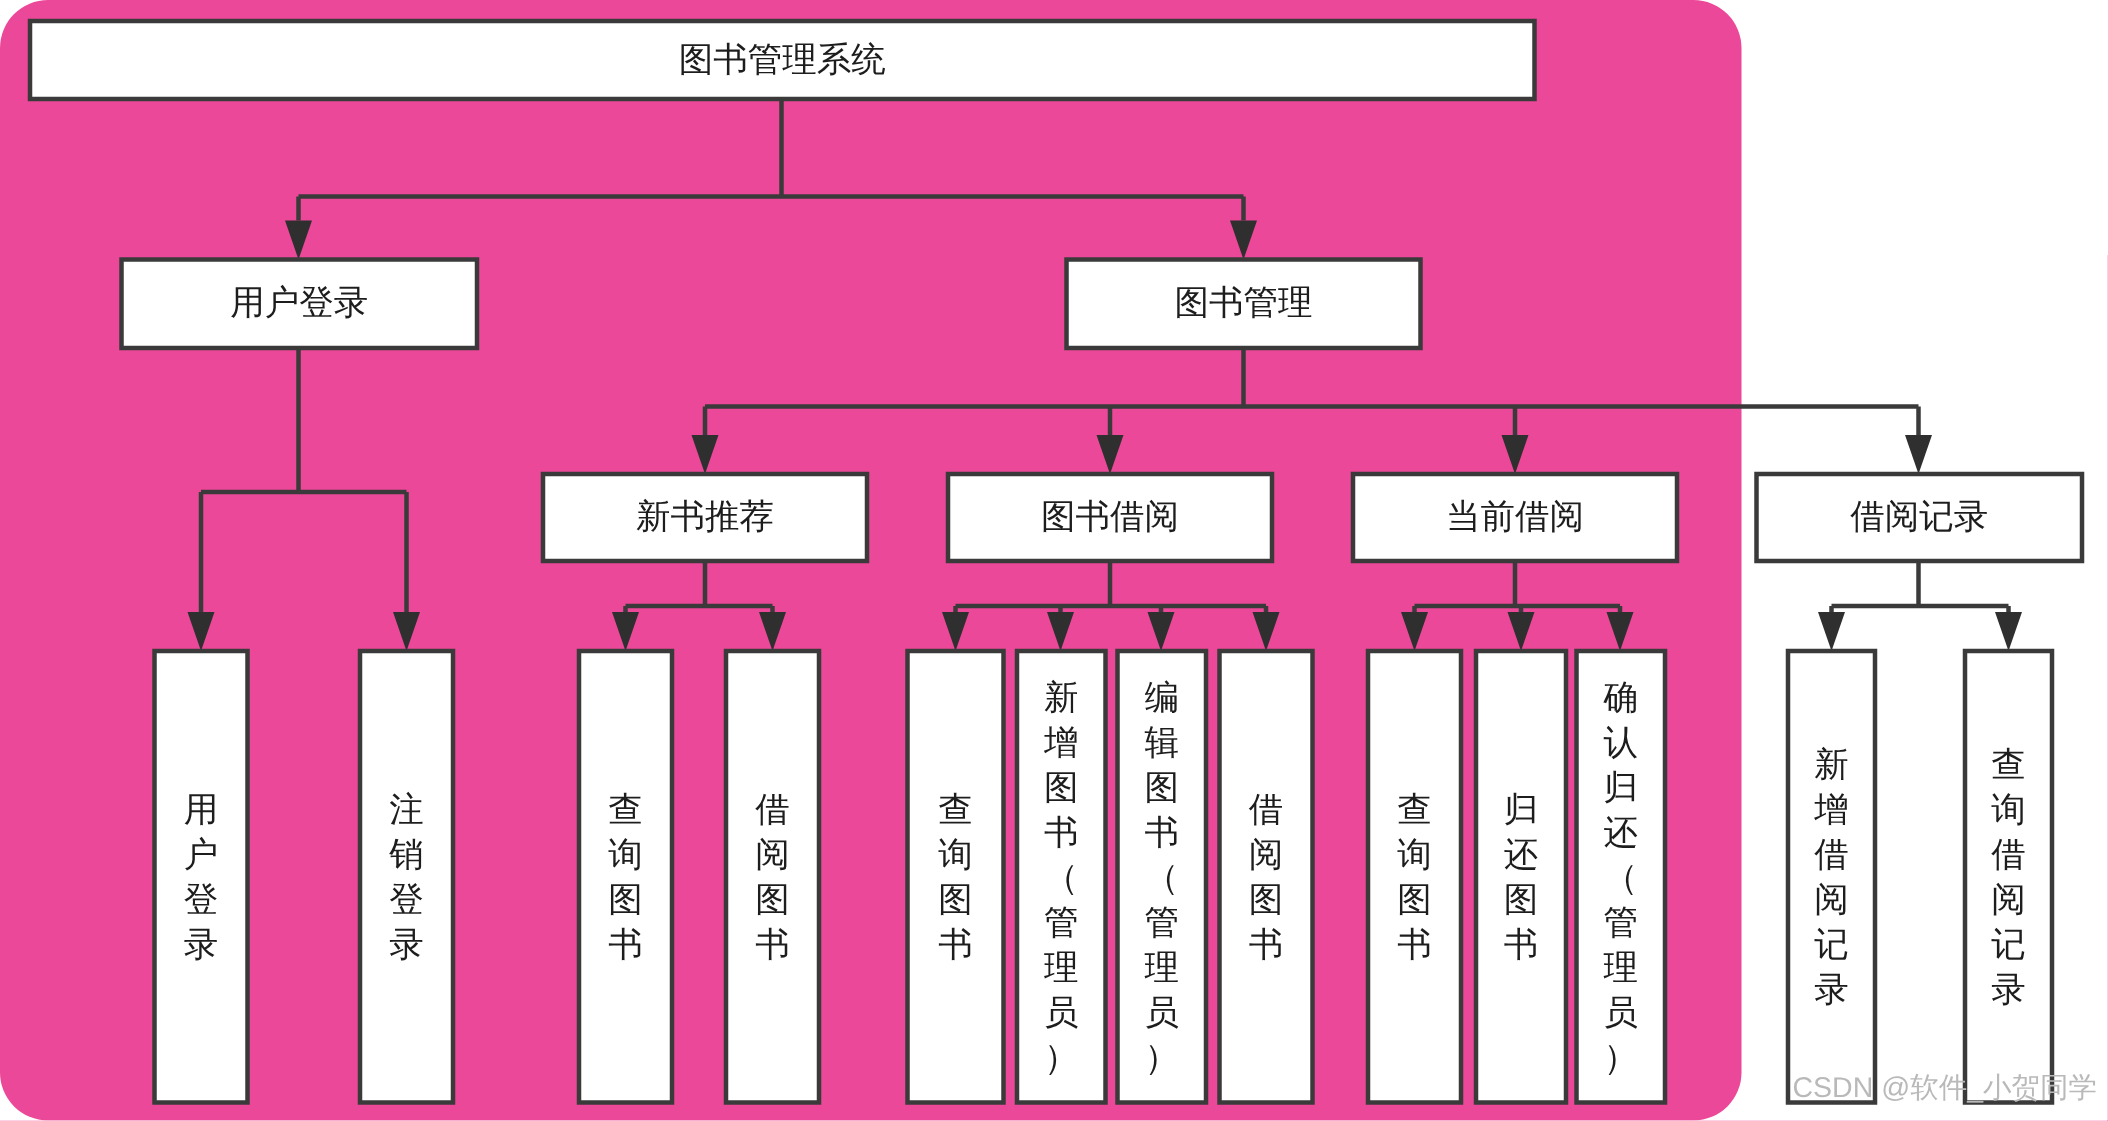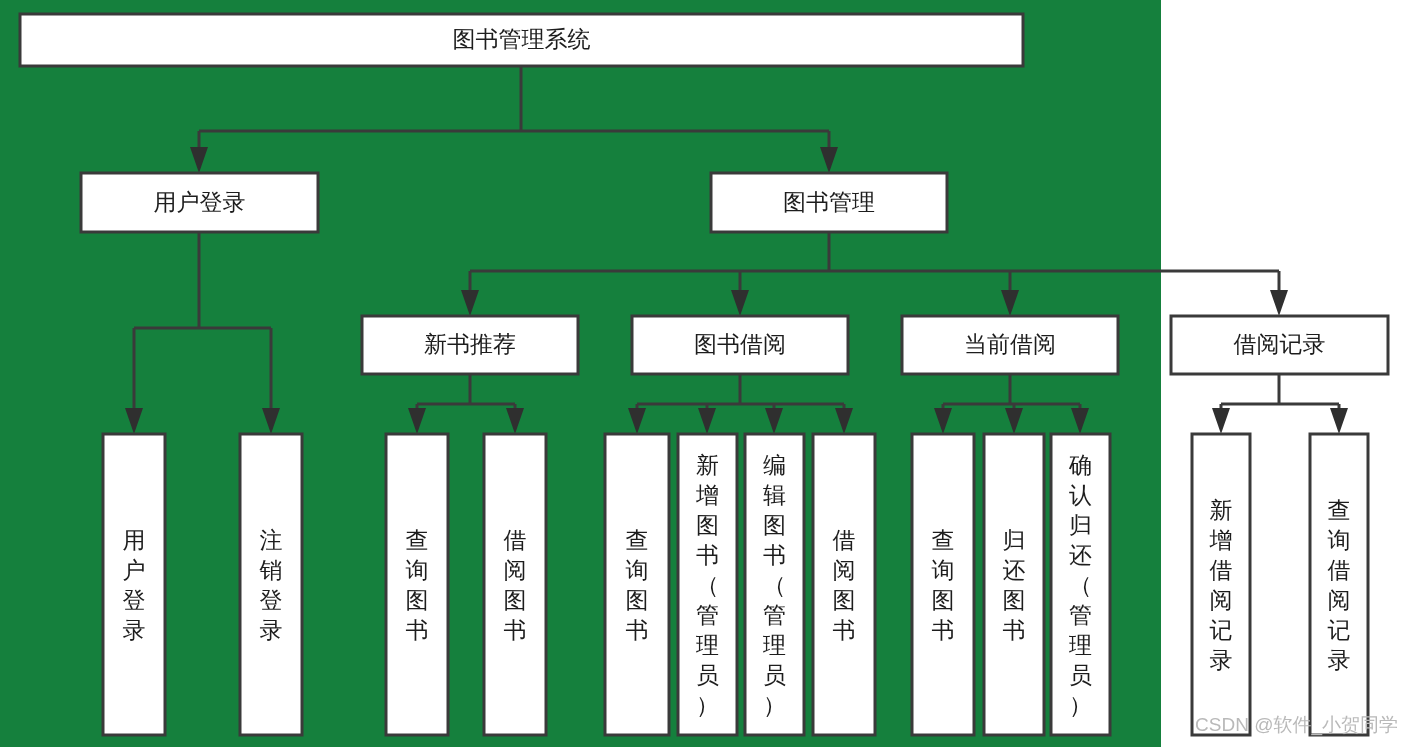--- a/index.html
+++ b/index.html
@@ -11,21 +11,22 @@
   body {
     font-family: "Liberation Sans", "DejaVu Sans", sans-serif;
     width: 1405px;
     height: 747px;
     overflow: hidden;
   }
   #diagram-root {
     position: relative;
     width: 1161px;
     height: 747px;
-    background: #15803d;
+    background: #ec4899;
+    border-radius: 32px;
   }
   svg#flowchart {
     display: block;
     width: 1405px;
     height: 747px;
   }
   .node-box {
     fill: #ffffff;
     stroke: #3a3a3a;
     stroke-width: 3;

